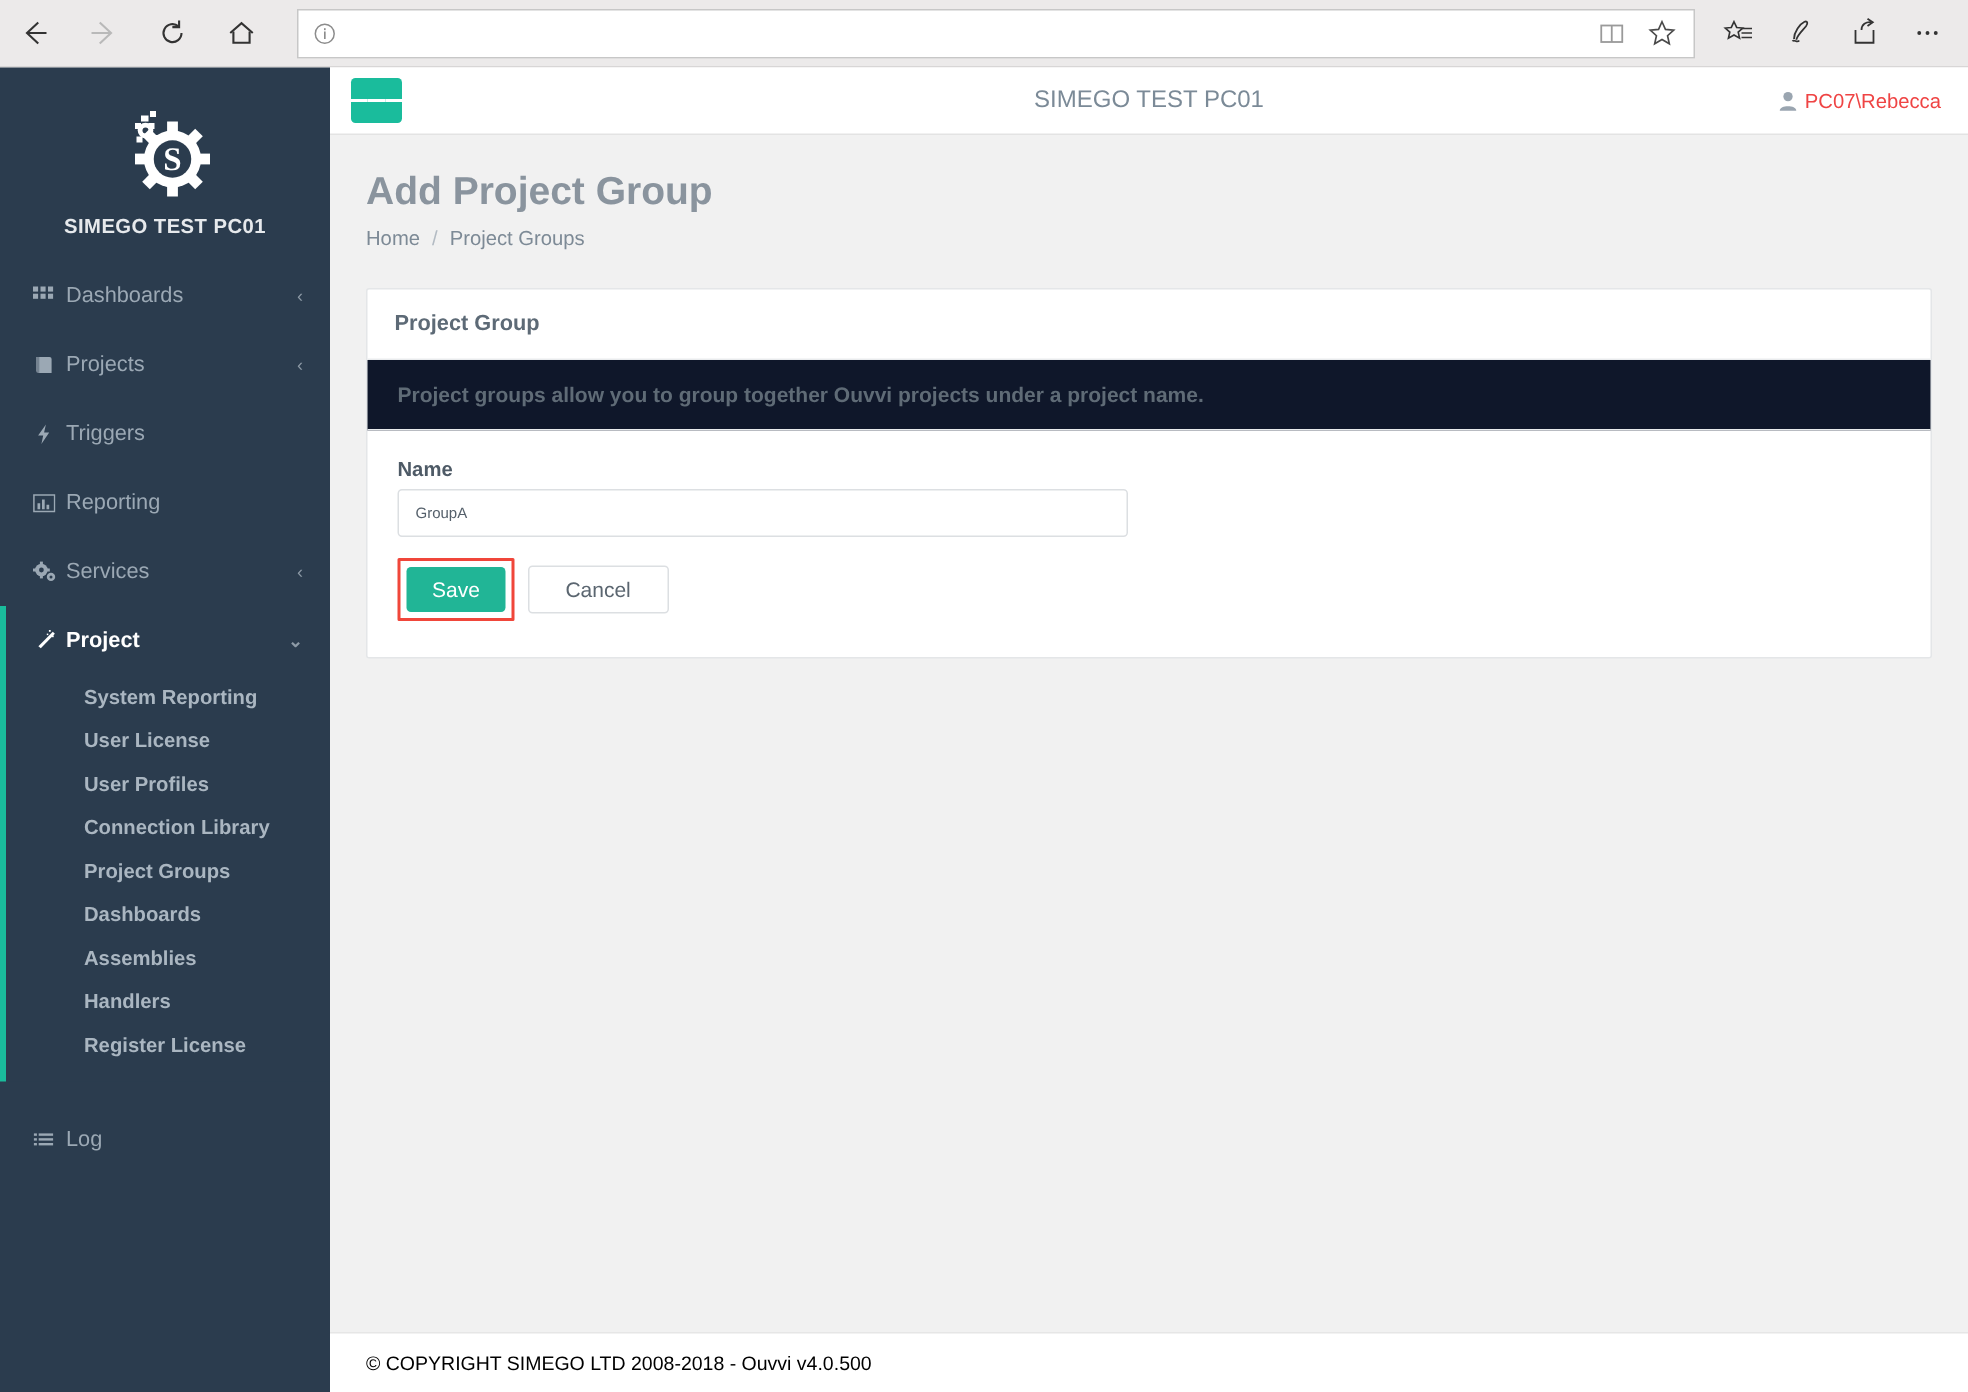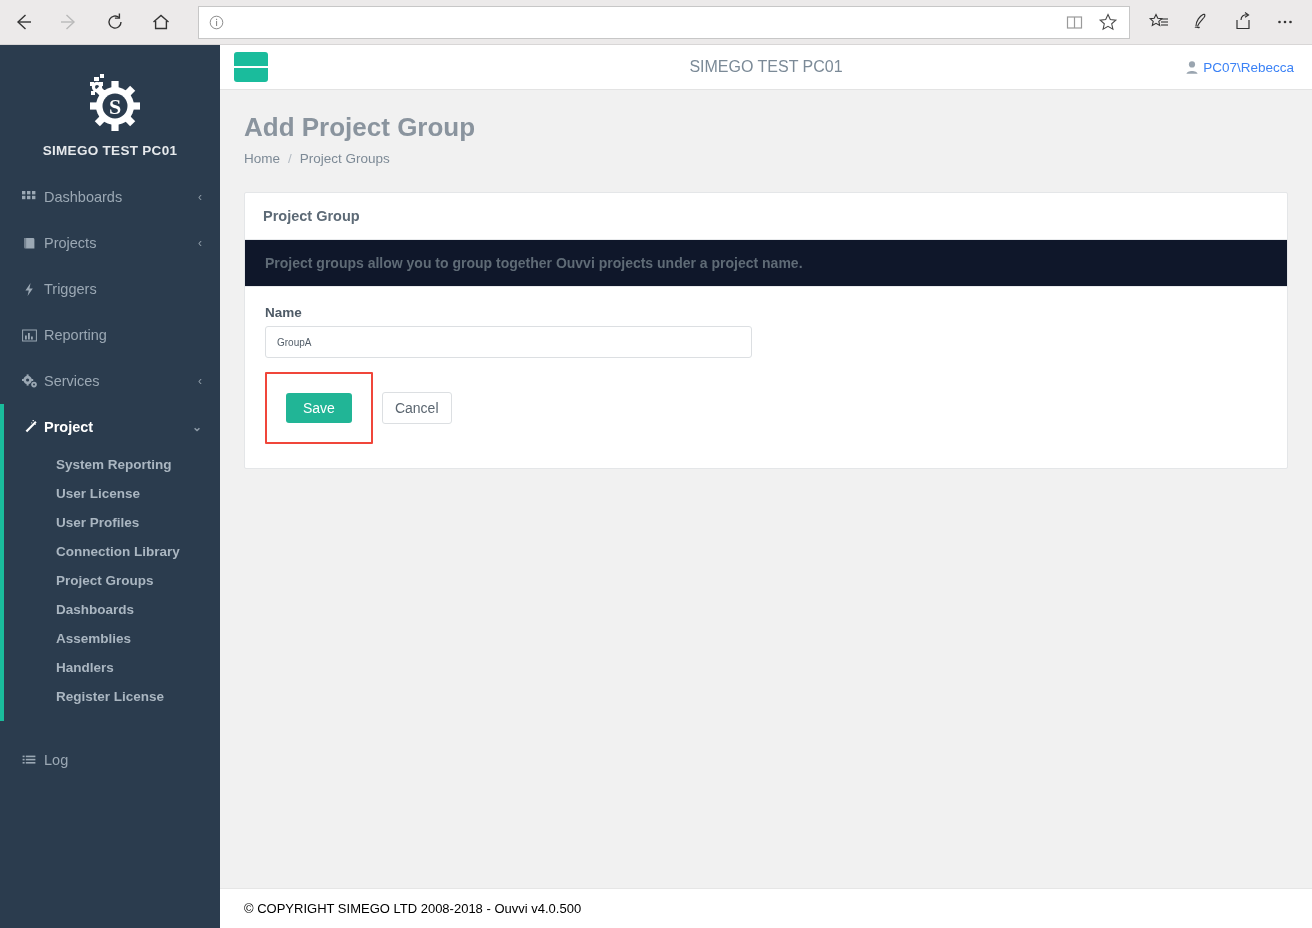--- a/index.html
+++ b/index.html
@@ -152,21 +152,21 @@
     position: absolute;
     left: 0; right: 0;
     text-align: center;
     font-size: 16px;
     color: #7b8a97;
     pointer-events: none;
   }
   .topbar-user {
     margin-left: auto;
     font-size: 13.5px;
-    color: #3b82f6;
+    color: #ef4444;
     display: flex; align-items: center; gap: 5px;
     z-index: 2;
     cursor: pointer;
   }
 
   .page-head { padding: 22px 0 0 24px; background: #f1f1f1; }
   .page-title {
     font-size: 26px;
     color: #8a949e;
     font-weight: bold;
@@ -224,41 +224,41 @@
     outline: none;
     background: #ffffff;
   }
   .field-input.focused {
     border: 1px solid #1abc9c;
   }
 
   .btn-row { display: flex; align-items: center; gap: 0; }
   .save-hl {
     border: 2px solid #f0463a;
-    padding: 19px;
+    padding: 4px;
     display: inline-block;
     border-radius: 1px;
   }
   .btn-save {
     background: #21b596;
     color: #ffffff;
     border: none;
     border-radius: 3px;
     padding: 7px 17px;
     font-family: "Liberation Sans", sans-serif;
     font-size: 14px;
     cursor: pointer;
     display: block;
   }
   .btn-cancel {
     background: #ffffff;
     color: #5b6670;
     border: 1px solid #dcdfe2;
     border-radius: 3px;
-    padding: 7px 12px;
+    padding: 7px 24px;
     font-family: "Liberation Sans", sans-serif;
     font-size: 14px;
     cursor: pointer;
     margin-left: 9px;
   }
 
   .footer {
     margin-top: auto;
     background: #ffffff;
     border-top: 1px solid #e6e6e6;

